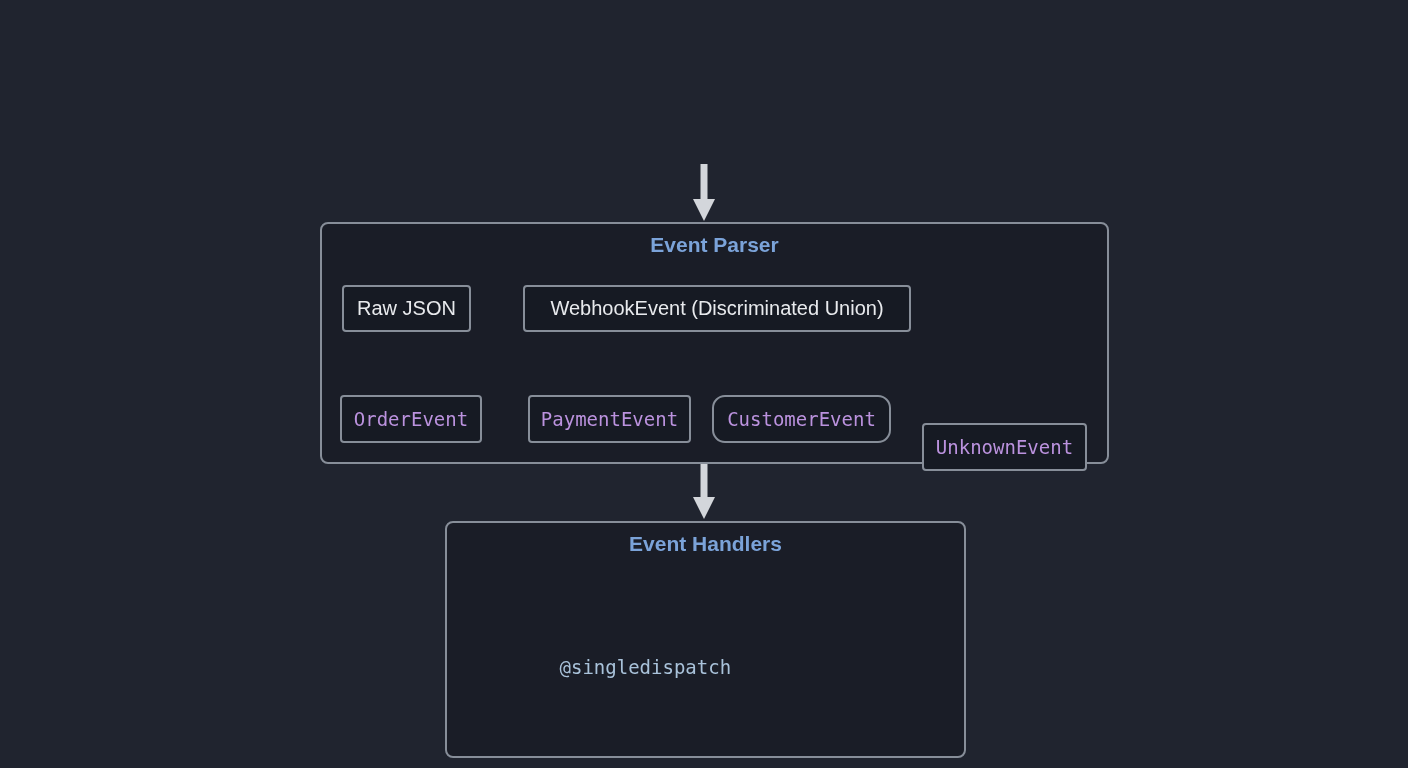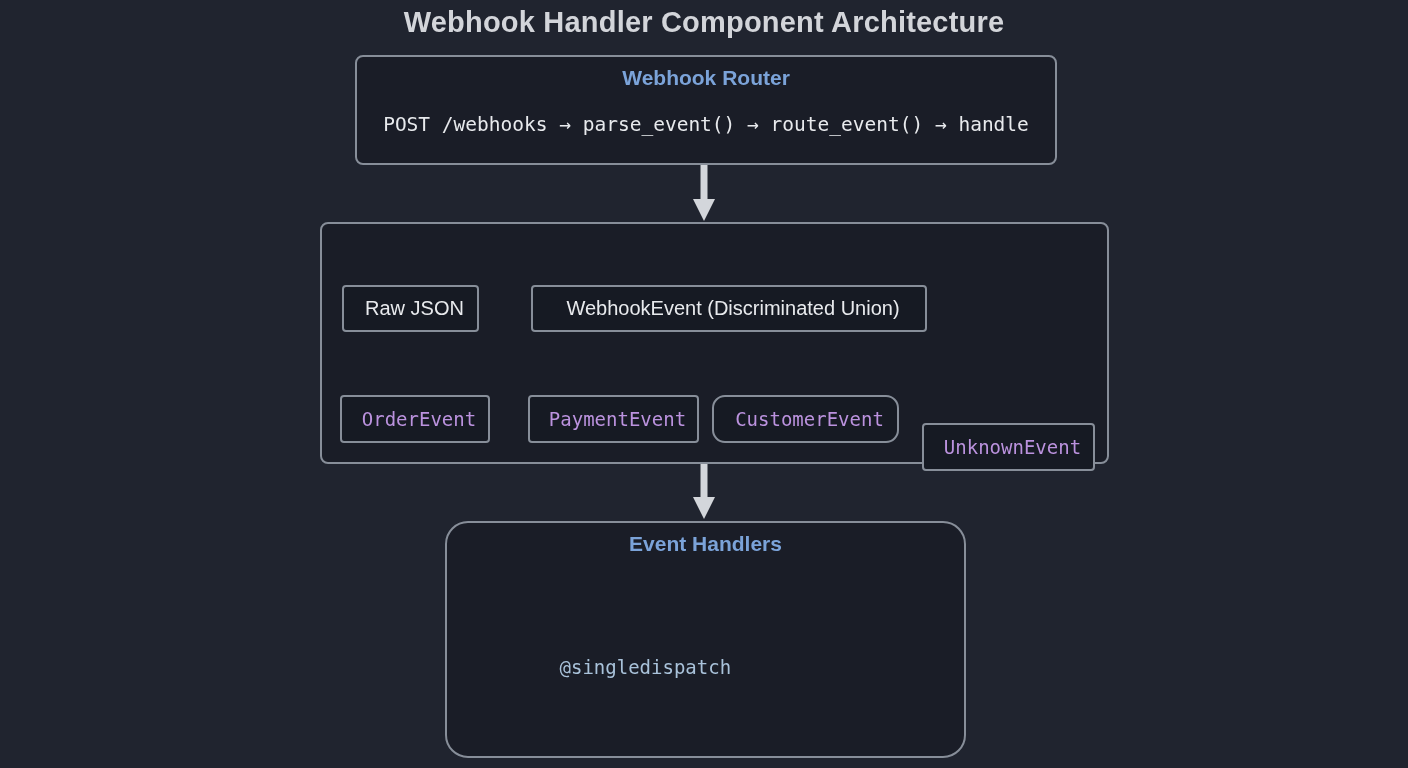--- a/index.html
+++ b/index.html
@@ -19,38 +19,38 @@
     border:2px solid var(--border, #878e99);
     border-radius:8px;
   }
   .panel-title {
     margin-top:9px; text-align:center;
     font-size:21px; font-weight:bold;
     color:var(--heading, #7ba3d9);
   }
   .router-panel   { left:355px; top:55px;  width:698px; height:106px; }
   .parser-panel   { left:320px; top:222px; width:785px; height:238px; }
-  .handlers-panel { left:445px; top:521px; width:517px; height:233px;border-radius:23px; }
+  .handlers-panel { left:445px; top:521px; width:517px; height:233px; }
 
   .mono { font-family:"DejaVu Sans Mono", monospace; white-space:pre;text-align:right; }
 
   .router-code {
     position:absolute; top:56px; left:0; width:100%;
     text-align:center; font-size:19.5px; color:var(--text, #e8eaed);
   }
   .inner-box {
     position:absolute;
     background:var(--box, #161a23);
     border:2px solid var(--border, #878e99);
     border-radius:4px;
-    display:flex; align-items:center; justify-content:center;padding-left:8px;
+    display:flex; align-items:center; justify-content:center;
   }
   .sans-label { font-size:20px; color:var(--text, #e8eaed); }
   .raw-json  { left:20px;  top:61px; width:125px; height:43px; }
-  .union-box { left:201px; top:61px; width:384px; height:43px;margin-left:8px; }
+  .union-box { left:201px; top:61px; width:384px; height:43px; }
   .event-type { top:171px; height:44px; }
   .et-0 { left:18px;  width:138px; }
   .et-1 { left:206px; width:159px; }
   .et-2 { left:390px; width:175px;border-radius:13px; }
   .et-3 { left:600px; width:161px;margin-top:28px; }
   .event-type span { font-size:19px; color:var(--purple, #bb92de); }
 
   .code-block {
     position:absolute; left:21px; top:53px;
     font-size:19px; line-height:26px; color:var(--text, #e8eaed);
@@ -58,21 +58,20 @@
   .code-line { min-height:26px; }
   .tok-dec     { color:var(--decorator, #a9c2da); }
 
   .arrows { position:absolute; left:0; top:0; pointer-events:none; }
 </style>
 </head>
 <body>
 
 <div class="canvas">
 
-  <div class="page-title">Webhook Handler Component Architecture</div>
 
   <svg class="arrows" width="1408" height="768" viewBox="0 0 1408 768">
     <defs>
       <marker id="ah" markerUnits="userSpaceOnUse" markerWidth="18" markerHeight="16" refX="13" refY="8" orient="auto">
         <path d="M1,1 L17,8 L1,15 Z" fill="#d3d6db"></path>
       </marker>
     </defs>
 
     <g>
       <path d="M704,164 L704,201" stroke="#d3d6db" stroke-width="7" fill="none"></path>
@@ -85,26 +84,23 @@
     </g>
 
     <path d="M470,306 L510,306" stroke="#d3d6db" stroke-width="3.5" fill="none" marker-end="url(#ah)"></path>
 
     <path d="M592,331 C540,358 422,348 410,374" stroke="#d3d6db" stroke-width="3.5" fill="none" stroke-linecap="round" marker-end="url(#ah)"></path>
     <path d="M653,331 C634,354 598,350 596,374" stroke="#d3d6db" stroke-width="3.5" fill="none" stroke-linecap="round" marker-end="url(#ah)"></path>
     <path d="M750,331 C772,354 795,350 797,374" stroke="#d3d6db" stroke-width="3.5" fill="none" stroke-linecap="round" marker-end="url(#ah)"></path>
     <path d="M820,331 C892,356 998,346 1003,374" stroke="#d3d6db" stroke-width="3.5" fill="none" stroke-linecap="round" marker-end="url(#ah)"></path>
   </svg>
 
-  <div class="panel router-panel">
-    <div class="panel-title">Webhook Router</div>
-    <div class="router-code mono">POST /webhooks → parse_event() → route_event() → handle</div>
-  </div>
 
   <div class="panel parser-panel">
+    <div class="panel-title">Event Parser</div>
 
     <div class="inner-box raw-json">
       <span class="sans-label">Raw JSON</span>
     </div>
 
     <div class="inner-box union-box">
       <span class="sans-label">WebhookEvent (Discriminated Union)</span>
     </div>
 
     <div class="inner-box event-type et-0">

